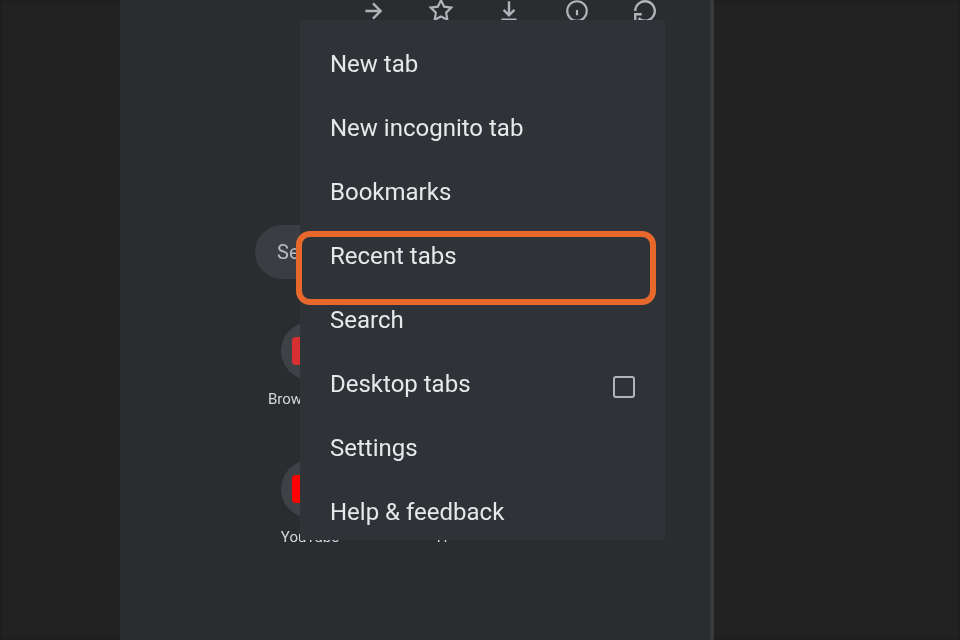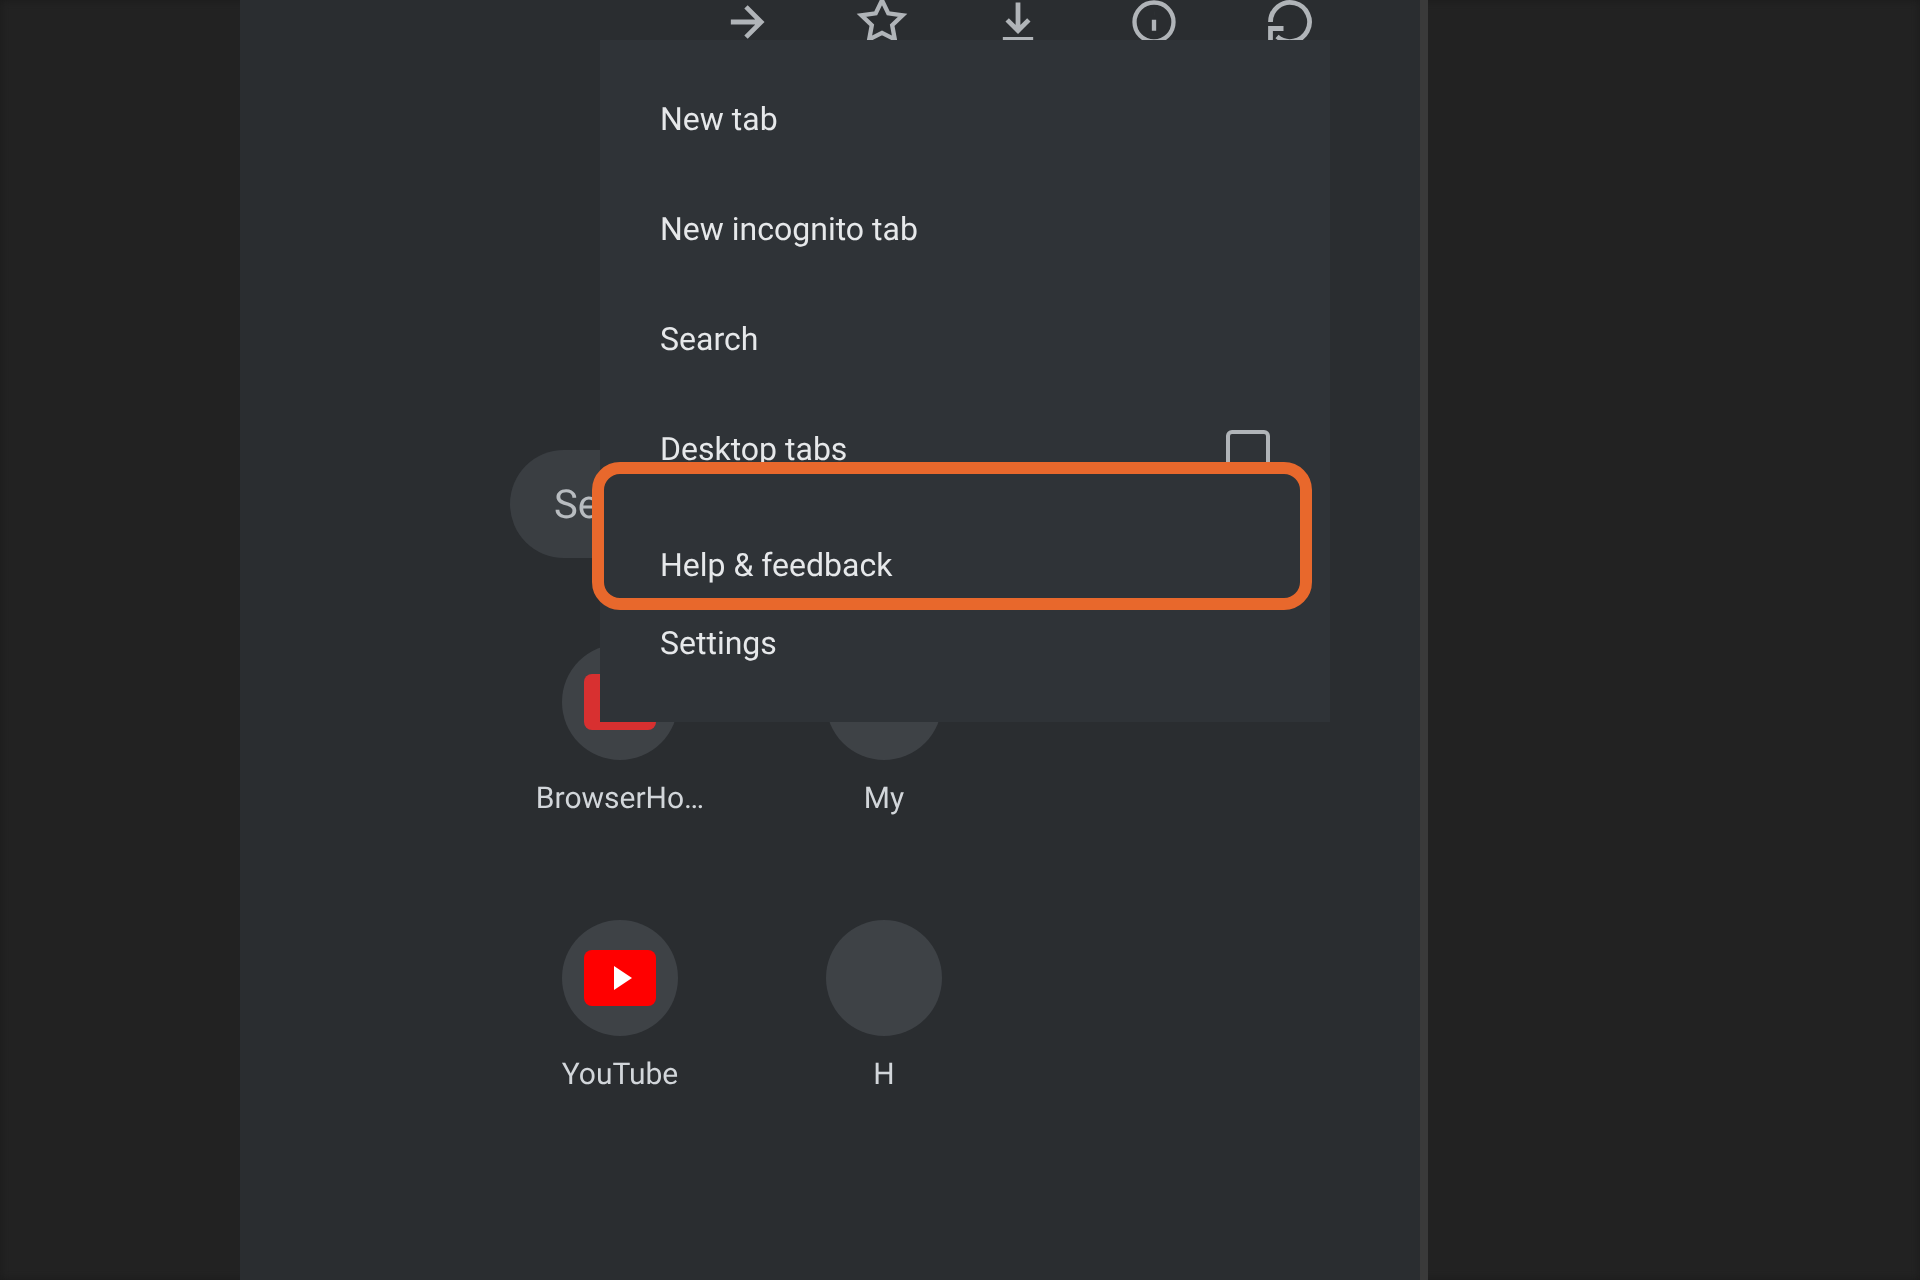--- a/index.html
+++ b/index.html
@@ -39,25 +39,25 @@
       position: absolute;
       left: 300px;
       top: 20px;
       width: 365px;
       background: #2f3337;
       padding: 12px 0;
     }
     .menu-item {
       padding: 18px 30px;
       color: #e6e8ea;
-      font-size: 16px;
+      font-size: 24px;
       cursor: pointer;
       position: relative;
       display: flex;
-      align-items: flex-start;
+      align-items: flex-end;
       justify-content: space-between;
     }
     .highlight-box {
       position: absolute;
       left: 296px;
       top: 231px;
       width: 360px;
       height: 74px;
       border: 6px solid #e8682c;
       border-radius: 14px;
@@ -234,29 +234,35 @@
 </div>
 
 <div class="menu-panel">
   <div class="menu-item">
     <span>New tab</span>
   </div>
   <div class="menu-item">
     <span>New incognito tab</span>
   </div>
   <div class="menu-item">
+    <span>Bookmarks</span>
+  </div>
+  <div class="menu-item">
+    <span>Recent tabs</span>
+  </div>
+  <div class="menu-item">
     <span>Search</span>
   </div>
   <div class="menu-item">
     <span>Desktop tabs</span>
     <span class="checkbox-sq"></span>
   </div>
+  <div class="menu-item">
+    <span>Settings</span>
+  </div>
   <div class="menu-item" style="padding-bottom:2px;">
     <span>Help &amp; feedback</span>
   </div>
-  <div class="menu-item">
-    <span>Settings</span>
-  </div>
 </div>
 
 <div class="highlight-box"></div>
 
 <div class="right-edge"></div>
 
 </body></html>

